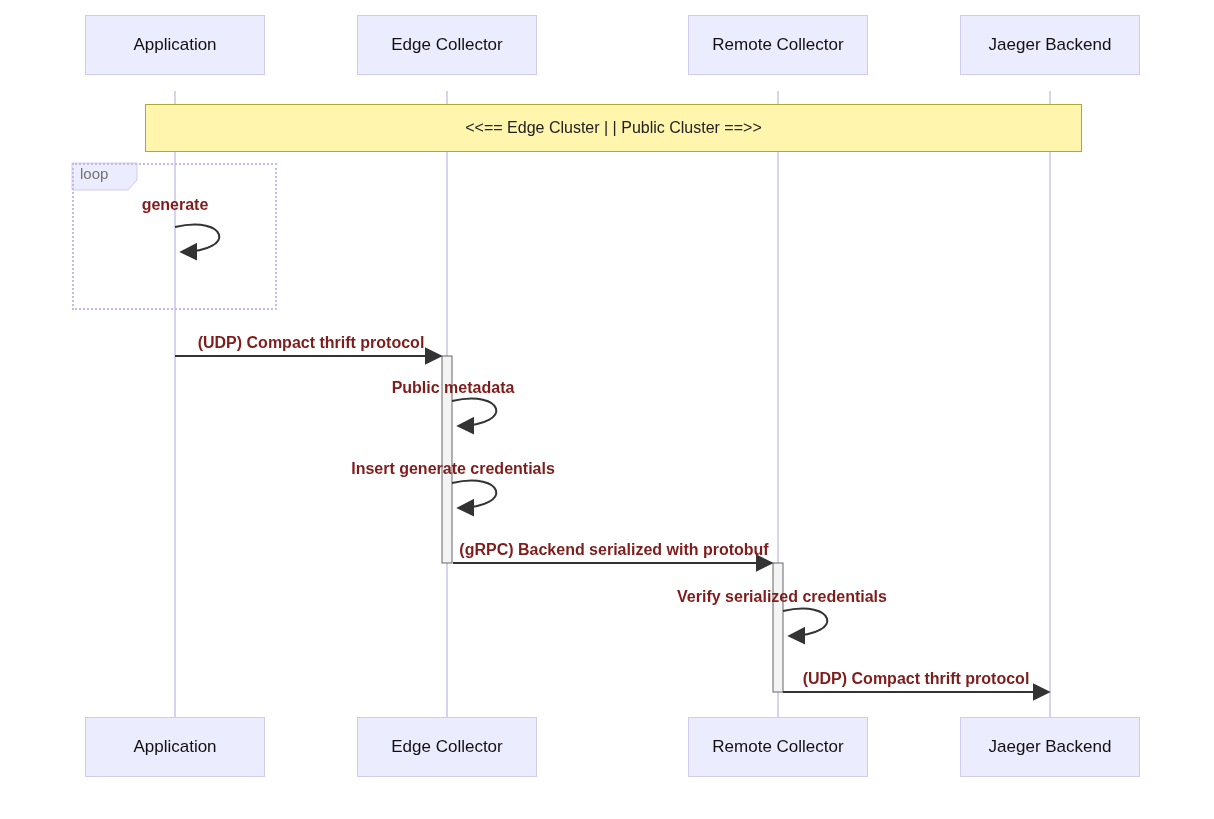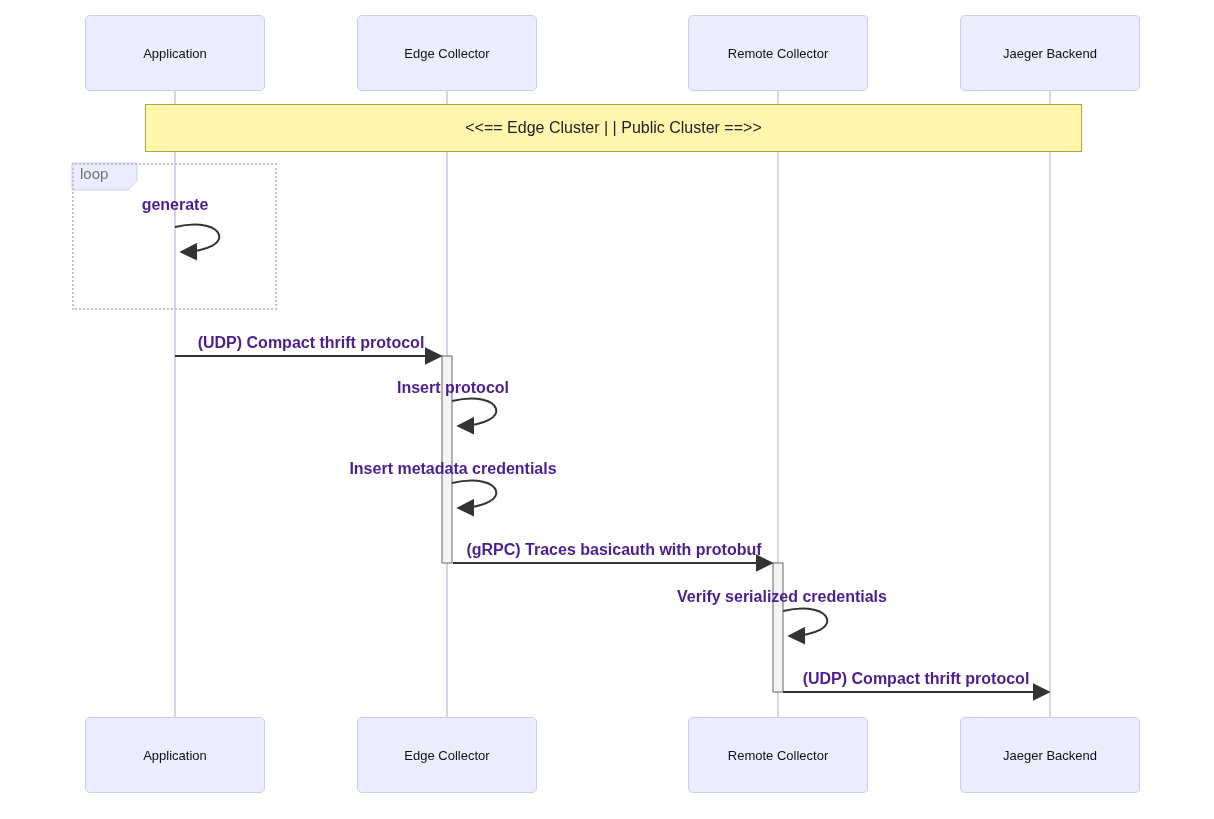--- a/index.html
+++ b/index.html
@@ -2,41 +2,41 @@
 <html><head>
 <meta charset="utf-8">
 <style>
   html,body{margin:0;padding:0;background:#ffffff;}
   .stage{
     position:relative;width:1214px;height:819px;background:#ffffff;
     font-family:"Liberation Sans","DejaVu Sans",sans-serif;overflow:hidden;
   }
   .layer{position:absolute;left:0;top:0;}
   .actor-box{
-    position:absolute;width:180px;height:76px;
-    background:#ECECFF;border:1px solid #CFCCEF;border-radius:5px;
+    position:absolute;width:180px;height:60px;
+    background:#ECECFF;border:1px solid #CFCCEF;border-radius:0;
     display:flex;align-items:center;justify-content:center;
-    font-size:13px;color:#111111;box-sizing:border-box;
+    font-size:17px;color:#111111;box-sizing:border-box;
   }
   .note{
     position:absolute;left:145px;top:104px;width:937px;height:48px;
     background:#FFF5AD;border:1px solid #AAAA33;box-sizing:border-box;
     display:flex;align-items:center;justify-content:center;
     font-size:16px;color:#222222;
   }
   .loop-frame{
     position:absolute;left:72px;top:163px;width:205px;height:147px;
     border:2px dotted #C9B8E8;box-sizing:border-box;background:transparent;
   }
   .loop-label{
     position:absolute;left:80px;top:165px;font-size:15px;color:#737373;
   }
   .msg{
     position:absolute;transform:translateX(-50%);white-space:nowrap;
-    font-size:16px;font-weight:bold;color:#4c1d95;
+    font-size:16px;font-weight:bold;color:#7f1d1d;
   }
 </style>
 </head>
 <body>
 
 <div class="stage">
 
   <svg class="layer" width="1214" height="819">
     <defs>
       <marker id="arrow" viewBox="0 0 10 10" refX="8.5" refY="5" markerWidth="9" markerHeight="9" orient="auto-start-reverse">
@@ -85,23 +85,23 @@
 
   <div class="note">
     <span>&lt;&lt;== Edge Cluster | | Public Cluster ==&gt;&gt;</span>
   </div>
 
   <div class="loop-frame"></div>
   <div class="loop-label">loop</div>
 
   <div class="msg" style="left:175px;top:196px">generate</div>
   <div class="msg" style="left:311px;top:334px">(UDP) Compact thrift protocol</div>
-  <div class="msg" style="left:453px;top:379px">Insert protocol</div>
-  <div class="msg" style="left:453px;top:460px">Insert metadata credentials</div>
-  <div class="msg" style="left:614px;top:541px">(gRPC) Traces basicauth with protobuf</div>
+  <div class="msg" style="left:453px;top:379px">Public metadata</div>
+  <div class="msg" style="left:453px;top:460px">Insert generate credentials</div>
+  <div class="msg" style="left:614px;top:541px">(gRPC) Backend serialized with protobuf</div>
   <div class="msg" style="left:782px;top:588px">Verify serialized credentials</div>
   <div class="msg" style="left:916px;top:670px">(UDP) Compact thrift protocol</div>
 
   <div class="actor-box" style="left:85px;top:717px">
       <span>Application</span>
     </div>
   <div class="actor-box" style="left:357px;top:717px">
       <span>Edge Collector</span>
     </div>
   <div class="actor-box" style="left:688px;top:717px">

